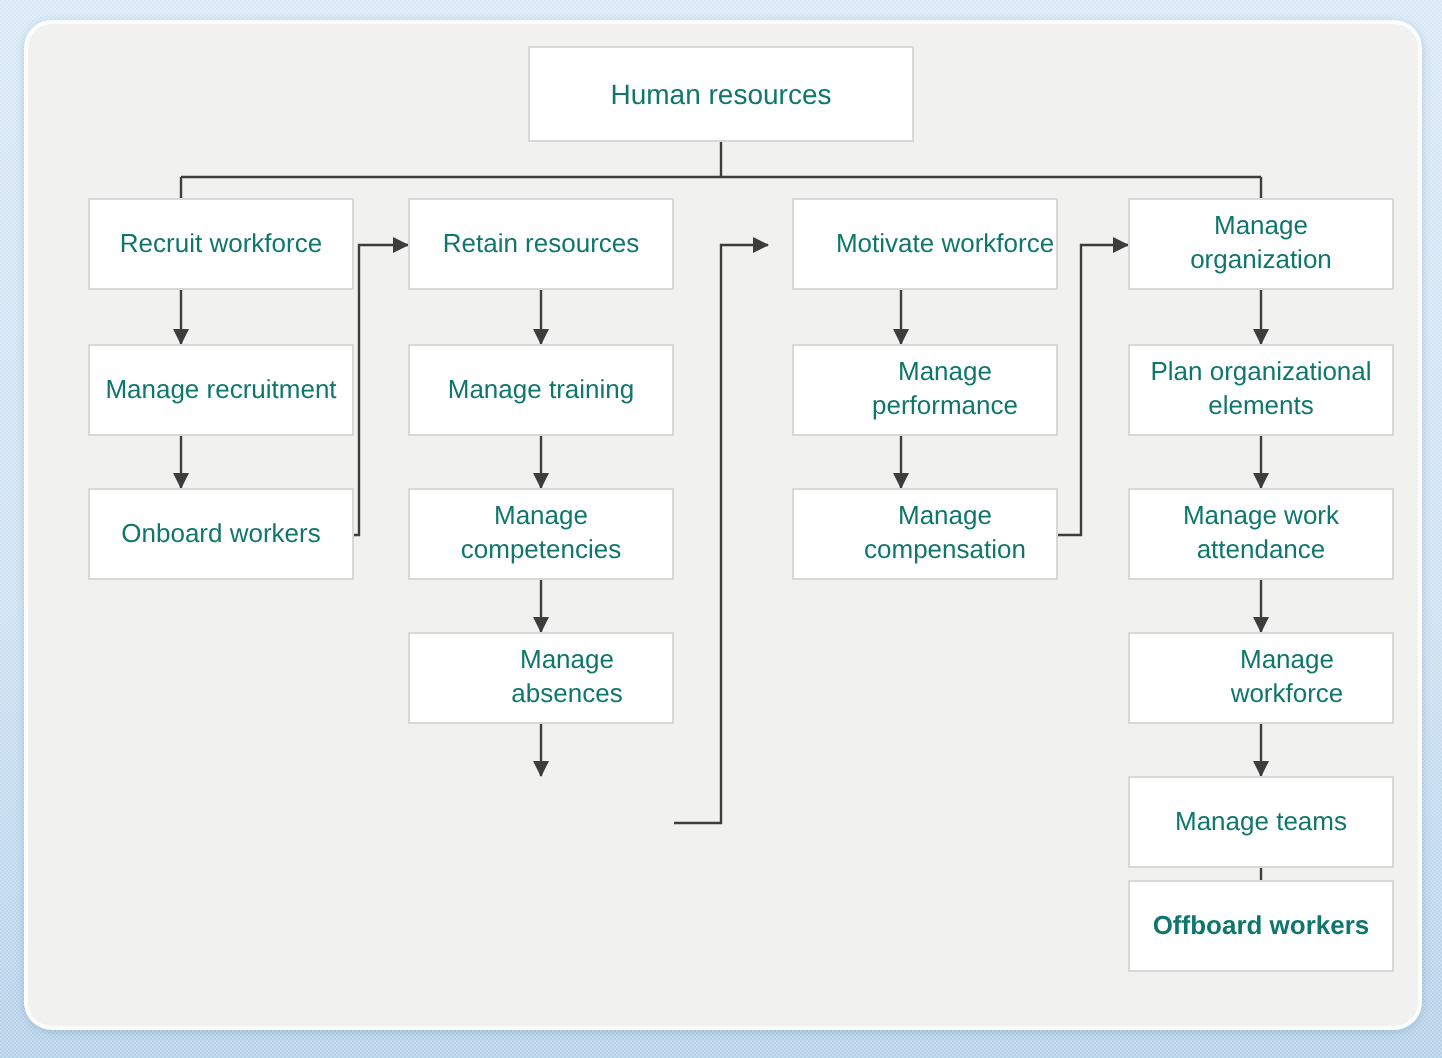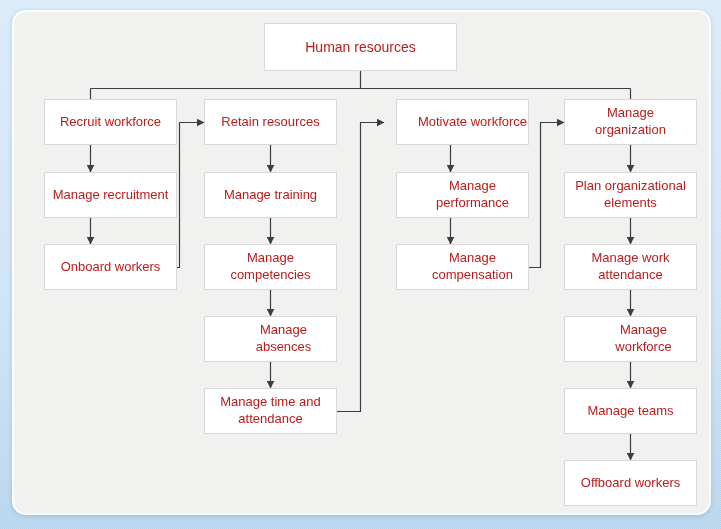--- a/index.html
+++ b/index.html
@@ -32,34 +32,34 @@
     position: absolute;
     left: 0; top: 0;
     width: 721px; height: 529px;
     pointer-events: none;
   }
   .node {
     position: absolute;
     box-sizing: border-box;
     background: #ffffff;
     border: 1px solid #d8d8d8;
-    color: #b91c1c;
+    color: #0f766e;
     font-size: 13px;
     line-height: 1.3;
     display: flex;
     align-items: center;
     justify-content: center;
     text-align: center;
     white-space: pre-line;
   }
   .node.root { left: 264px; top: 23px; width: 193px; height: 48px; font-size: 14px; }
   .w  { width: 133px; height: 46px; }
   .c1 { left: 24px; margin-left: 20px; }  .c2 { left: 204px; }  .c3 { left: 396px; padding-left: 20px; }  .c4 { left: 564px; }
   .r1 { top: 99px; }   .r2 { top: 172px; }   .r3 { top: 244px; }
-  .r4 { top: 316px; padding-left: 26px; }  .r5 { top: 388px; }   .r6 { top: 460px; }
+  .r4 { top: 316px; padding-left: 26px; }  .r5 { top: 388px; }   .r6 { top: 440px; font-weight: bold; }
 </style>
 </head>
 <body>
 
 <div id="screen">
   <div class="panel"></div>
 
   <svg class="connectors" viewBox="0 0 721 529" xmlns="http://www.w3.org/2000/svg">
     <defs>
       <marker id="arrow" markerUnits="userSpaceOnUse" markerWidth="8" markerHeight="8" viewBox="0 0 8 8" refX="7.5" refY="4" orient="auto">
@@ -97,22 +97,20 @@
 
   <div class="node w c1 r1">Recruit workforce</div>
   <div class="node w c1 r2">Manage recruitment</div>
   <div class="node w c1 r3">Onboard workers</div>
 
   <div class="node w c2 r1">Retain resources</div>
   <div class="node w c2 r2">Manage training</div>
   <div class="node w c2 r3">Manage
 competencies</div>
   <div class="node w c2 r4">Manage absences</div>
-  <div class="node w c2 r5">Manage time and
-attendance</div>
 
   <div class="node w c3 r1">Motivate workforce</div>
   <div class="node w c3 r2">Manage
 performance</div>
   <div class="node w c3 r3">Manage
 compensation</div>
 
   <div class="node w c4 r1">Manage
 organization</div>
   <div class="node w c4 r2">Plan organizational

